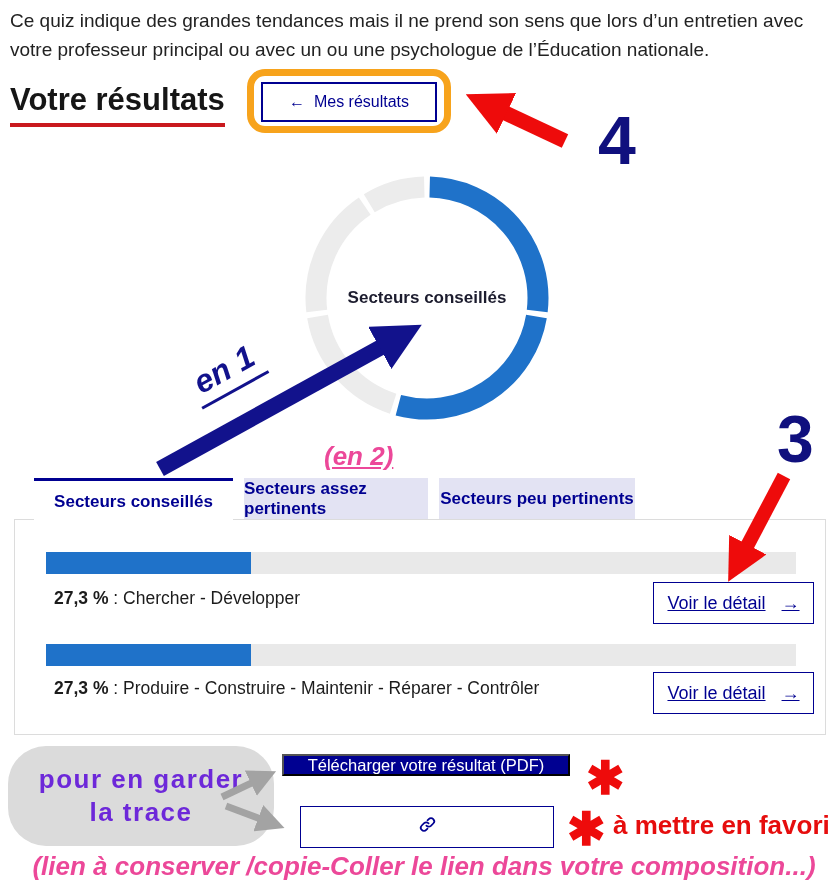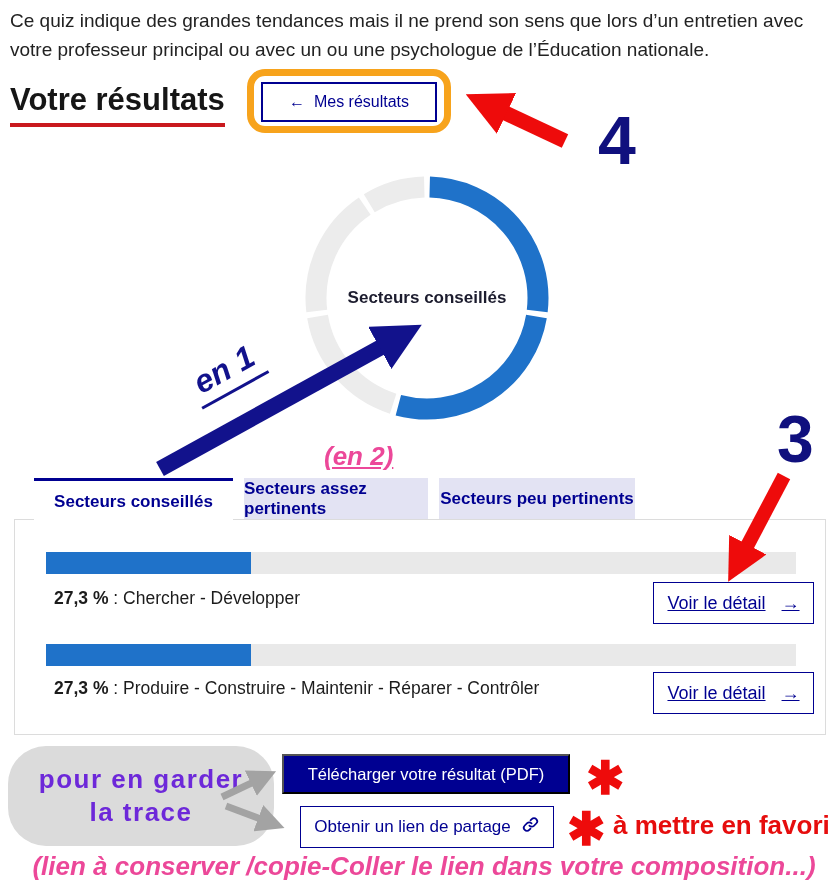--- a/index.html
+++ b/index.html
@@ -56,21 +56,21 @@
   .detail-btn { position:absolute; left:653px; width:161px; height:42px; background:#fff;
                 border:1px solid #000091; color:#000091; font-size:18px; display:flex; align-items:center;
                 justify-content:center; gap:16px; cursor:pointer; z-index:2;text-decoration:underline; }
   #detail1 { top:582px; } #detail2 { top:672px; }
 
   .keep-blob { position:absolute; left:8px; top:746px; width:266px; height:100px; background:#dbdbdb;
                border-radius:38px; display:flex; flex-direction:column; align-items:center;
                justify-content:center; z-index:2; }
   .keep-blob div { font-size:26px; font-weight:bold; color:#6d28d9; letter-spacing:1.5px; line-height:33px; }
 
-  .pdf-btn { position:absolute; left:282px; top:754px; width:288px; height:40px; background:#000091;
+  .pdf-btn { position:absolute; left:282px; top:754px; width:288px; height:22px; background:#000091;
              color:#fff; font-size:16.5px; display:flex; align-items:center; justify-content:center;
              cursor:pointer; z-index:3; }
   .share-btn { position:absolute; left:300px; top:806px; width:254px; height:42px; background:#fff;
                border:1.5px solid #000091; color:#000091; font-size:17px; display:flex; align-items:center;
                justify-content:center; gap:10px; cursor:pointer; z-index:3; }
   .share-btn svg { width:19px; height:19px; }
 
   .asterisk { position:absolute; font-size:46px; font-weight:bold; color:#ee0b0b; line-height:1; z-index:3; }
   #ast1 { left:586px; top:755px; }
   #ast2 { left:567px; top:806px; }
@@ -146,21 +146,20 @@
 
   <div class="keep-blob">
     <div>pour en garder</div>
     <div>la trace</div>
   </div>
 
   <button class="pdf-btn">Télécharger votre résultat (PDF)</button>
   <div class="asterisk" id="ast1">✱</div>
 
   <button class="share-btn">
-    <span>Obtenir un lien de partage</span>
     <span>
       <svg viewBox="0 0 24 24" fill="none" stroke="#000091" stroke-width="2.2" stroke-linecap="round" stroke-linejoin="round">
         <path d="M10.6 13.4a4 4 0 0 0 5.66.34l3-3a4 4 0 0 0-5.66-5.66l-1.6 1.6"></path>
         <path d="M13.4 10.6a4 4 0 0 0-5.66-.34l-3 3a4 4 0 0 0 5.66 5.66l1.6-1.6"></path>
       </svg>
     </span>
   </button>
   <div class="asterisk" id="ast2">✱</div>
   <div class="favori">à mettre en favori</div>
 

